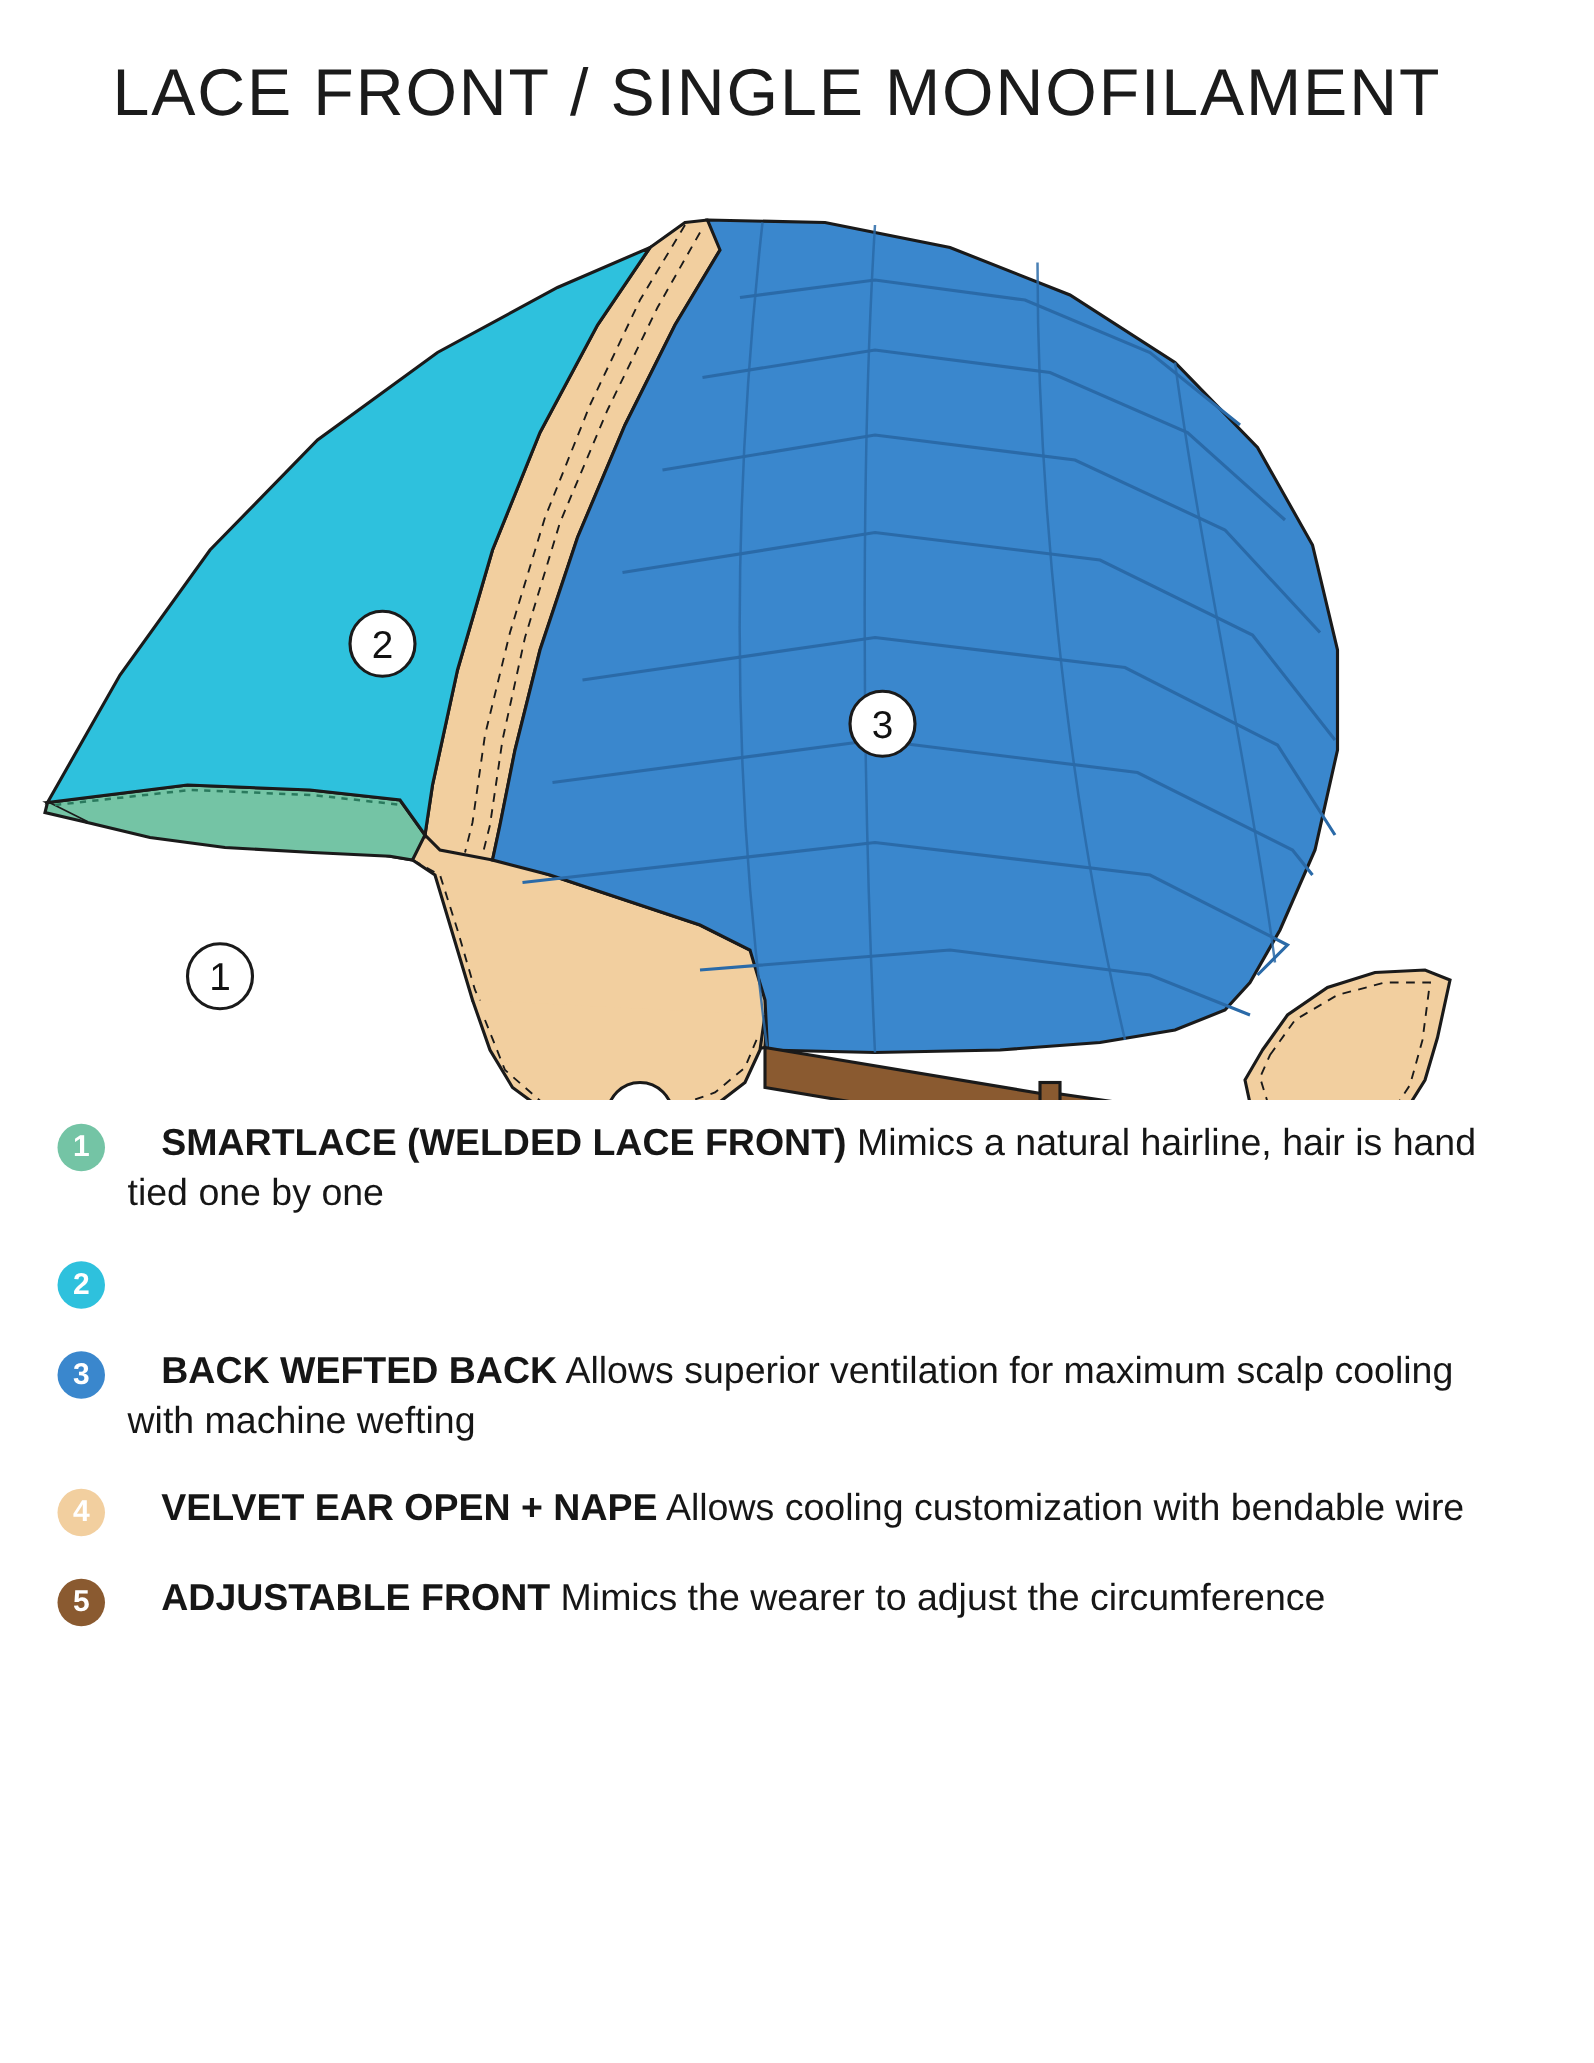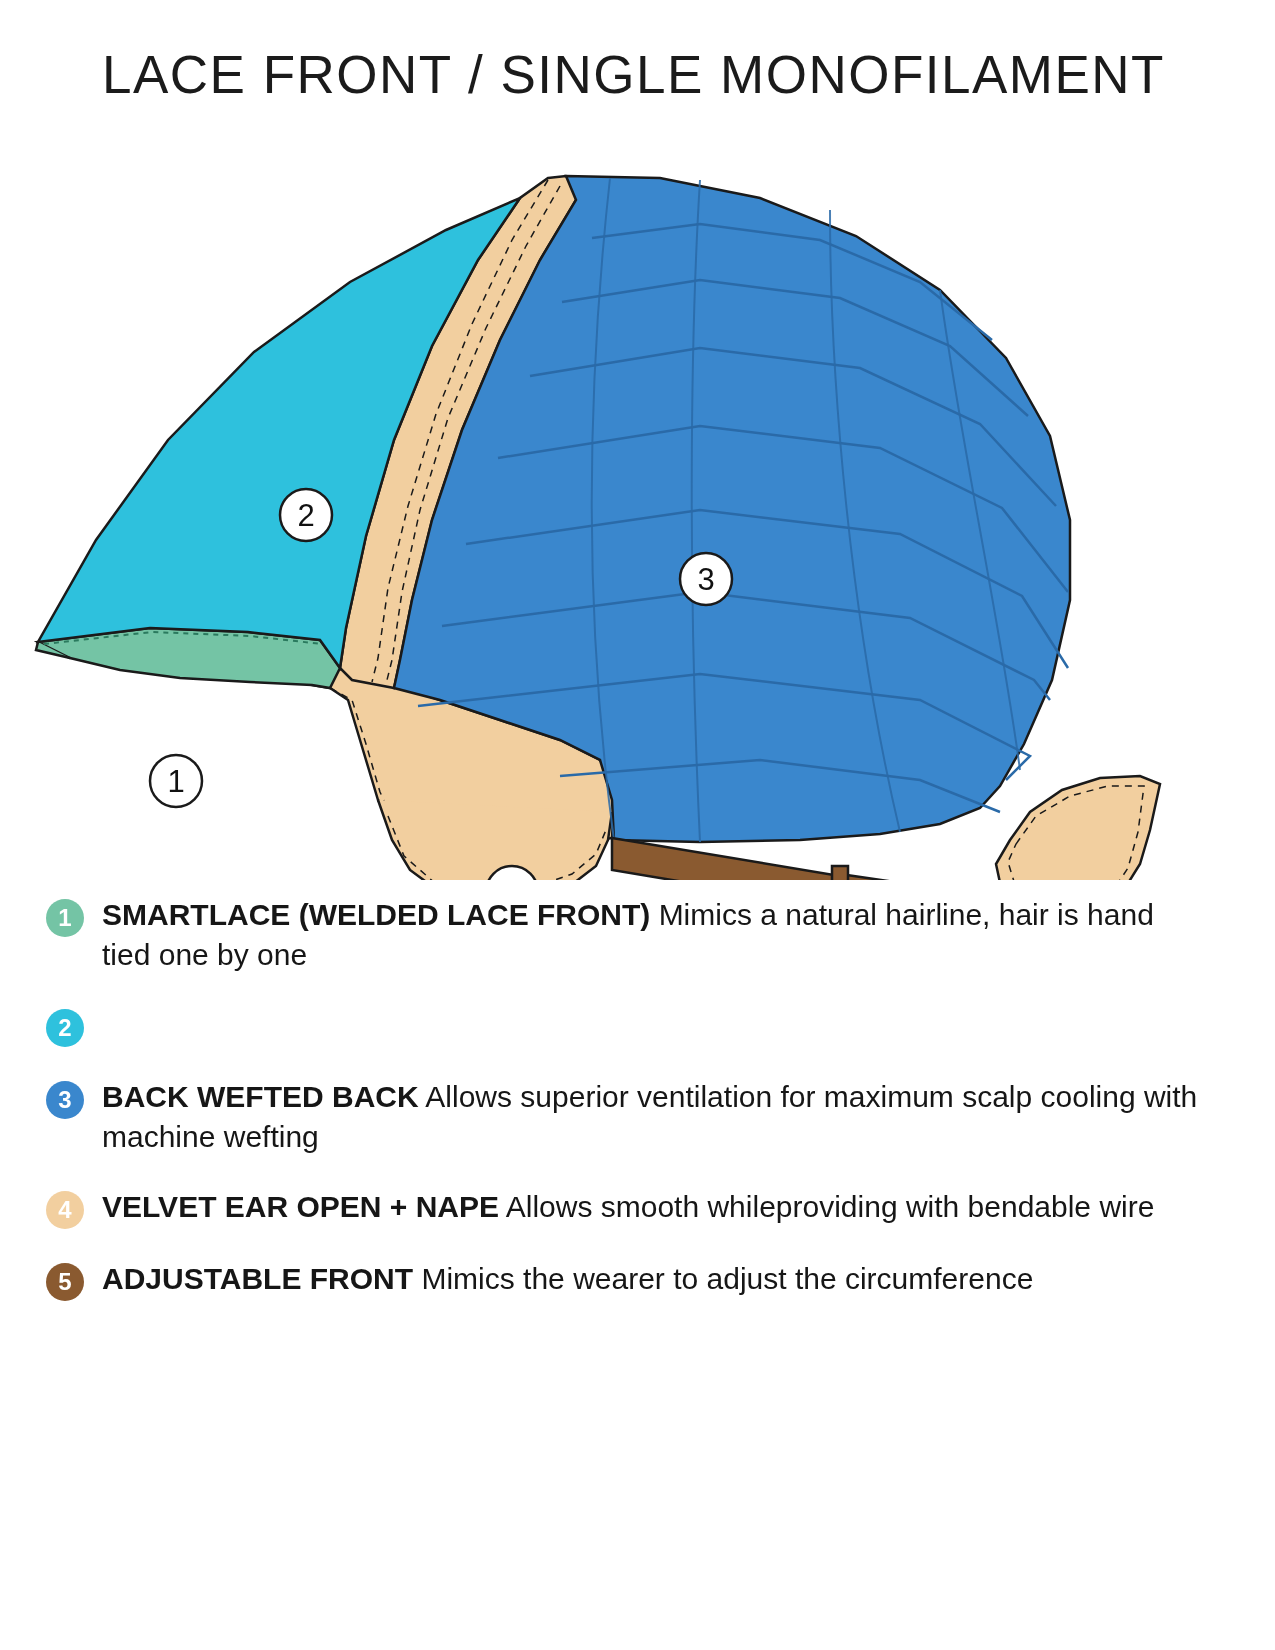--- a/index.html
+++ b/index.html
@@ -15,21 +15,21 @@
     position: relative;
     overflow: hidden;
   }
   .page {
     width: 1275px;
     height: 1650px;
     position: relative;
   }
   .title {
     position: absolute;
-    left: 16px;
+    left: 4px;
     top: 44px;
     width: 1235px;
     text-align: center;
     font-size: 53px;
     letter-spacing: 1.5px;
     font-weight: 400;
     color: #1b1b1b;
     font-family: "Liberation Sans", sans-serif;
   }
   .diagram {
@@ -68,20 +68,21 @@
     font-family: "Liberation Sans", sans-serif;
   }
   .legend-text {
     font-size: 30px;
     line-height: 1.33;
     color: #161616;
     max-width: 1100px;
   }
   .legend-term {
     font-weight: bold;
+    margin-left: 27px;
   }
   .legend-desc {
     font-weight: normal;
   }
   .callout-text {
     font-family: "Liberation Sans", sans-serif;
     font-size: 31px;
     fill: #111111;
   }
 </style>
@@ -214,21 +215,21 @@
       <div class="legend-text">
         <span class="legend-term">BACK WEFTED BACK</span>
         <span class="legend-desc">  Allows superior ventilation for maximum scalp cooling  with machine wefting</span>
       </div>
     </div>
 
     <div class="legend-row">
       <div class="badge" style="background:#f2cf9f;color:#ffffff;">4</div>
       <div class="legend-text">
         <span class="legend-term">VELVET EAR OPEN + NAPE</span>
-        <span class="legend-desc">  Allows smooth whileproviding with bendable wire</span>
+        <span class="legend-desc">  Allows cooling customization with bendable wire</span>
       </div>
     </div>
 
     <div class="legend-row">
       <div class="badge" style="background:#8a5a30;">5</div>
       <div class="legend-text">
         <span class="legend-term">ADJUSTABLE FRONT</span>
         <span class="legend-desc">  Mimics the wearer to adjust the circumference</span>
       </div>
     </div>

